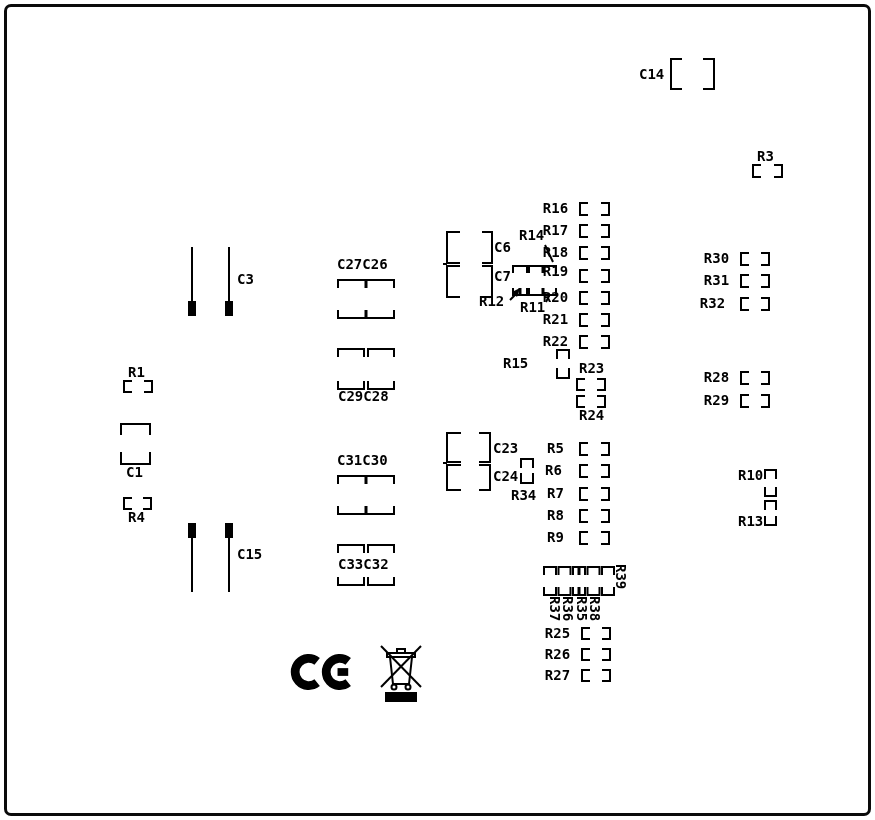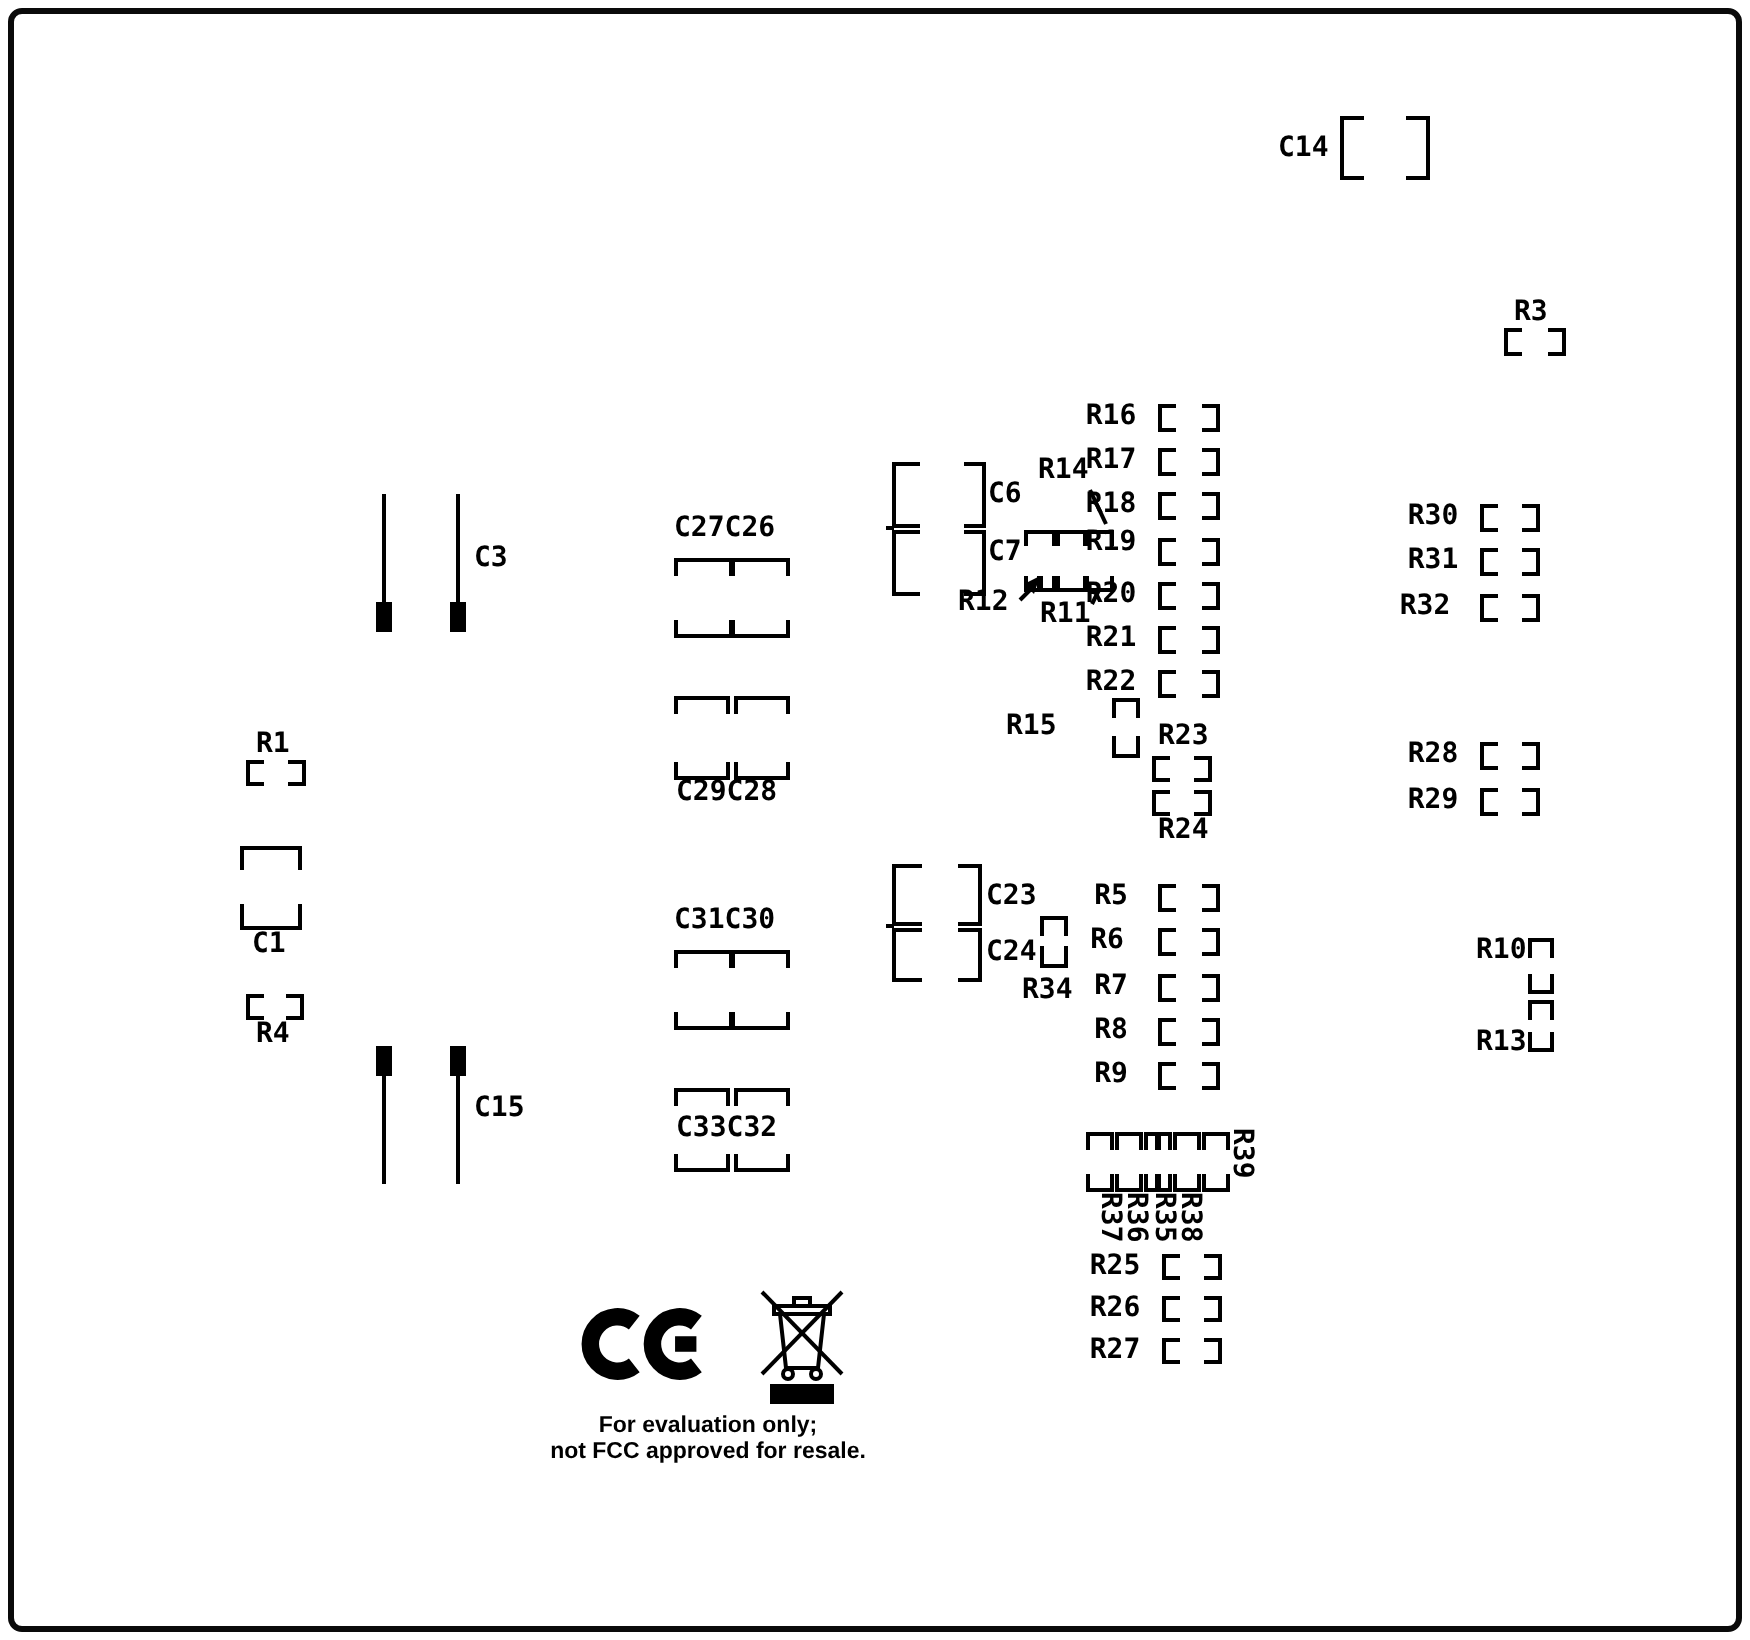--- a/index.html
+++ b/index.html
@@ -236,17 +236,13 @@
       <path d="M10,10 H38 V14 H10 Z"></path>
       <path d="M13,14 L35,14 L32,41 L16,41 Z"></path>
       <circle cx="17" cy="44" r="2.5"></circle>
         <circle cx="31" cy="44" r="2.5"></circle>
       <path d="M4,3 L44,44"></path>
         <path d="M44,3 L4,44"></path>
     </g>
     <rect x="8" y="49" width="32" height="10" fill="#000"></rect>
   </svg>
 
-  <div class="note">
-    <div>For evaluation only;</div>
-    <div>not FCC approved for resale.</div>
-  </div>
 </div>
 
 </body></html>

